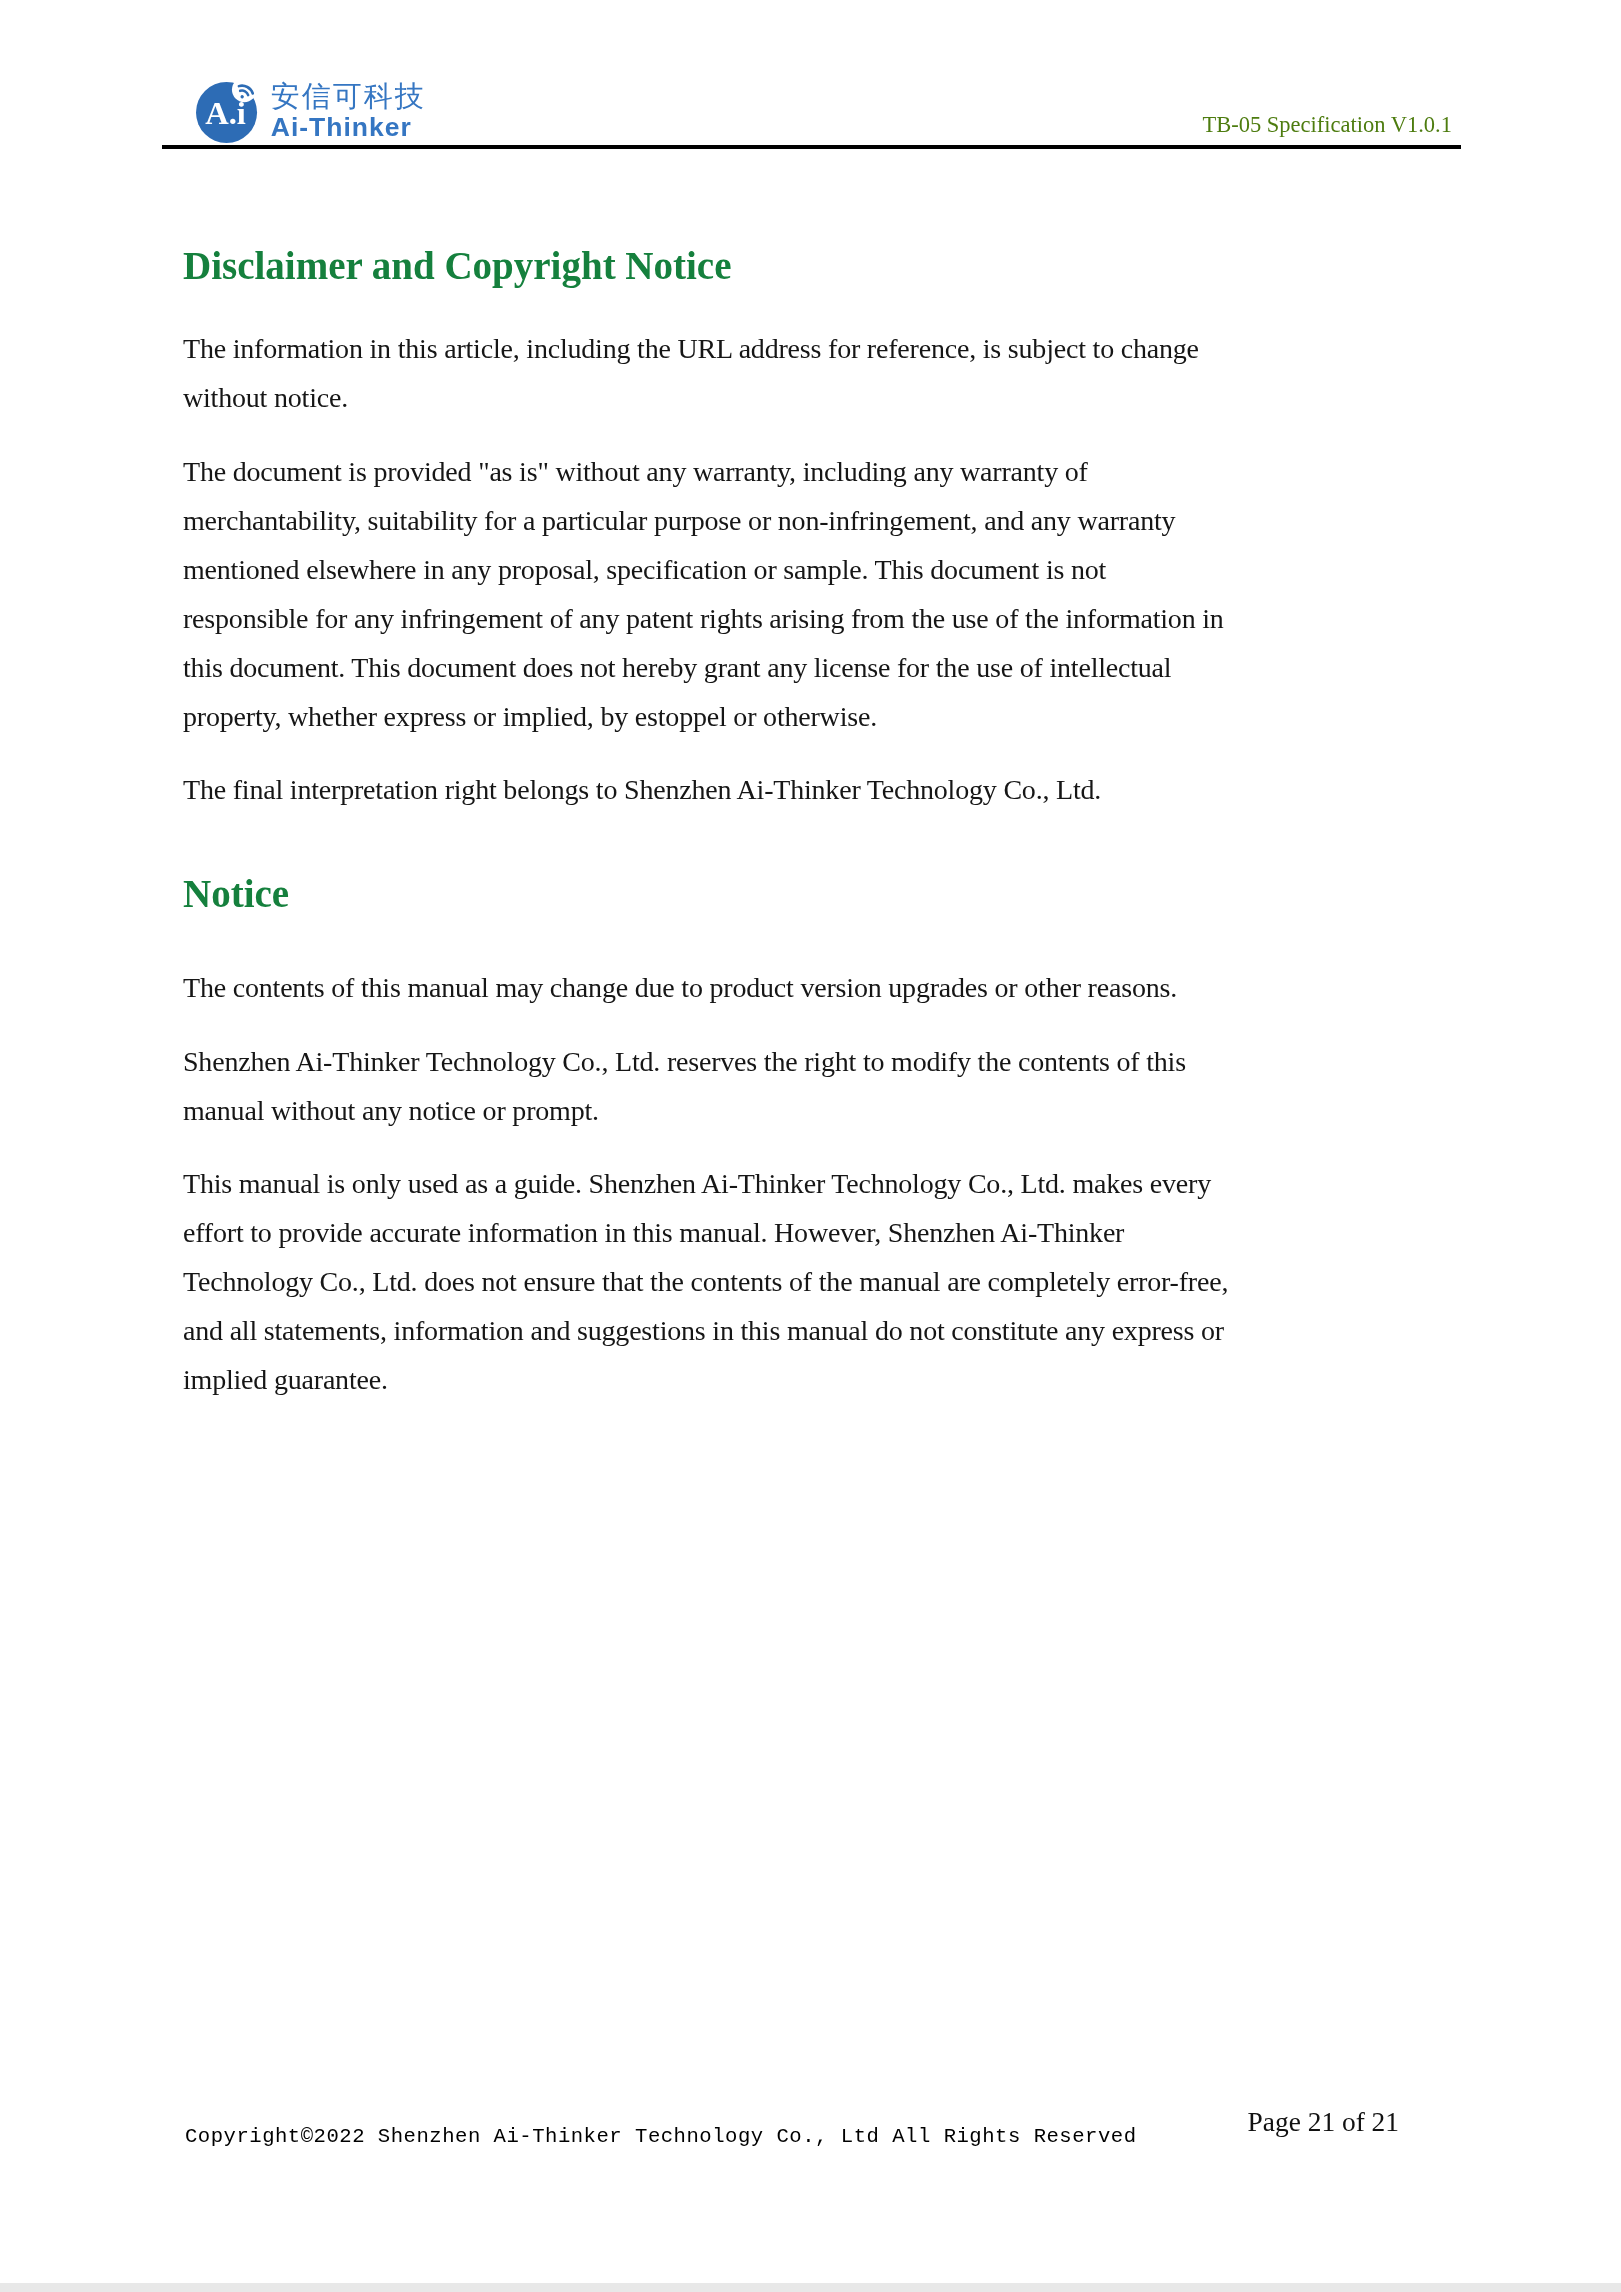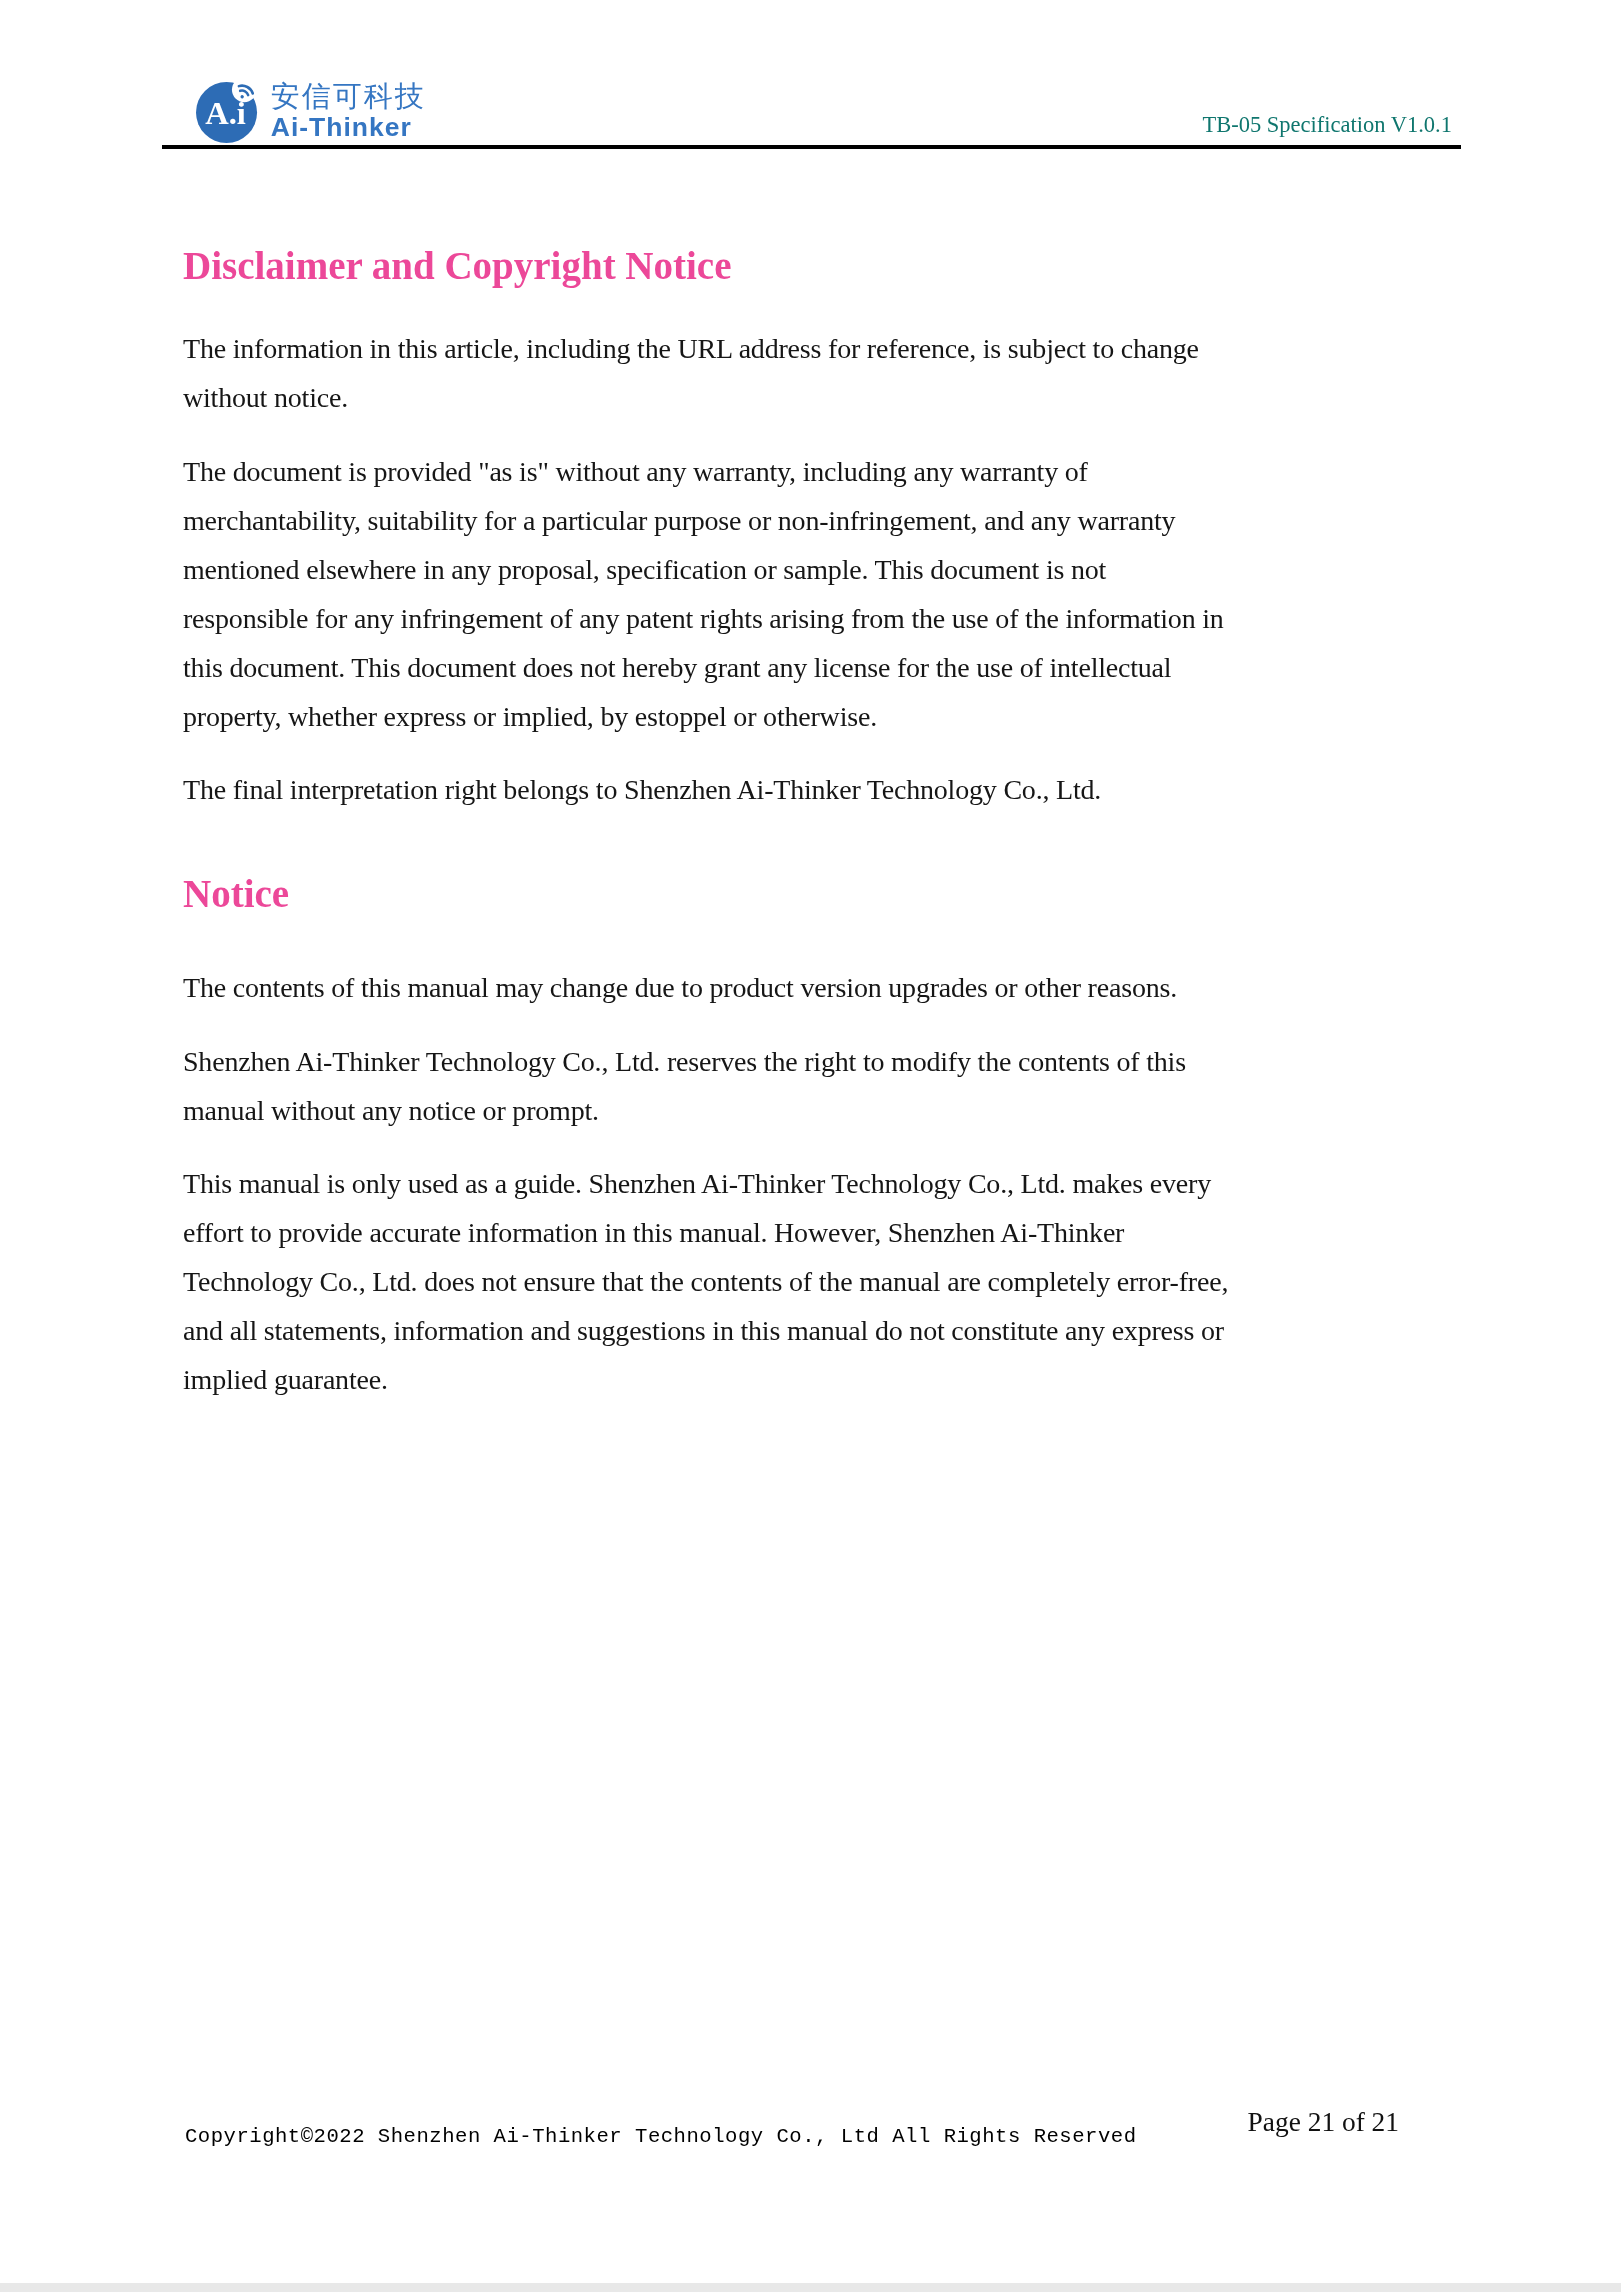--- a/index.html
+++ b/index.html
@@ -21,30 +21,30 @@
   .company-cn{
     font-family:"DejaVu Sans", sans-serif;
     font-size:29px;line-height:33px;color:#3576c2;letter-spacing:2px;
   }
   .company-en{
     font-family:"Liberation Sans", sans-serif;
     font-size:26.5px;line-height:29px;color:#3576c2;font-weight:bold;letter-spacing:1px;
   }
   .doc-version{
     position:absolute;top:112px;right:169px;
-    font-size:22.5px;color:#0f766e;
+    font-size:22.5px;color:#4d7c0f;
   }
   .header-rule{
     position:absolute;left:162px;top:145px;width:1299px;height:3.9px;
     background:#000;
   }
   
   .content{position:absolute;left:183px;top:0;width:1274px;}
   .section-heading{
-    font-size:39px;line-height:51px;font-weight:bold;color:#ec4899;
+    font-size:39px;line-height:51px;font-weight:bold;color:#15803d;
     margin:0;
     font-family:Liberation Serif, serif;
   }
   .h-disclaimer{margin:240px 0 33px 0;}
   .h-notice{margin:54px 0 44px 0;}
   .content p{
     font-size:28px;line-height:49px;margin:0 0 24.5px 0;
     white-space:pre-line;letter-spacing:-0.2px;
   }
   

